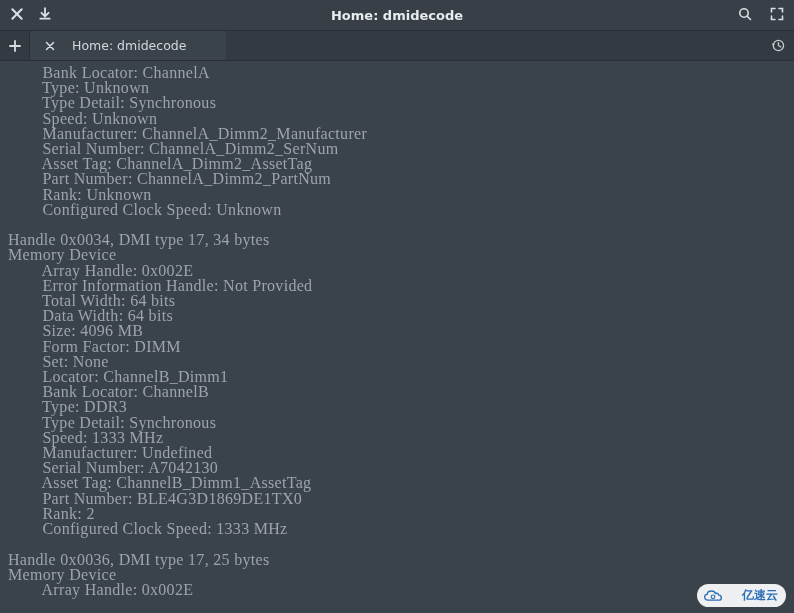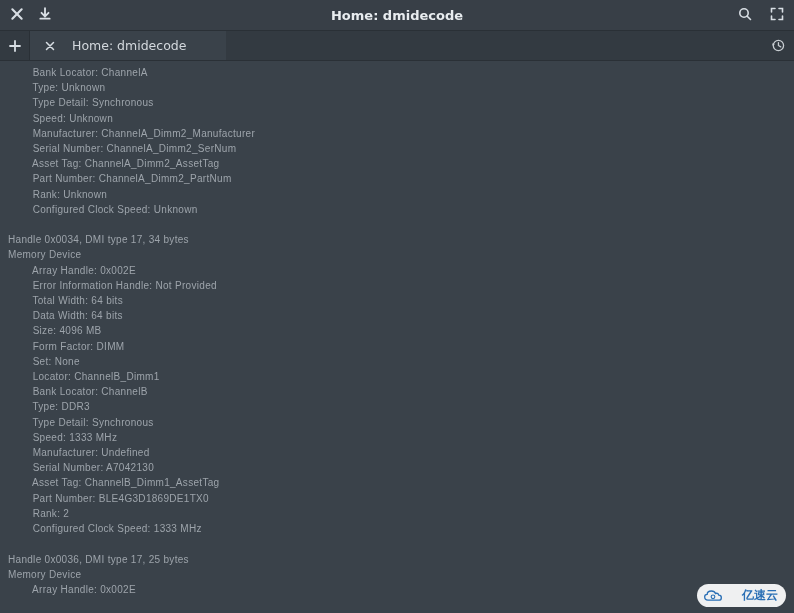--- a/index.html
+++ b/index.html
@@ -91,22 +91,22 @@
   .tabbar .history {
     width: 34px;
     display: flex;
     align-items: center;
     justify-content: center;
     cursor: pointer;
   }
   .tabbar .history svg { width: 15px; height: 15px; stroke: #c7ccd1; fill: none; }
   .terminal {
     padding: 4px 0 0 8px;
-    font-family: Liberation Sans, sans-serif;
-    font-size: 10px;
+    font-family: Liberation Serif, serif;
+    font-size: 16px;
     line-height: 15.2px;
     color: #9da4ab;
     white-space: pre;
     letter-spacing: 0.3px;
   }
   .watermark {
     position: absolute;
     right: 8px;
     bottom: 6px;
     background: rgba(255,255,255,0.92);

